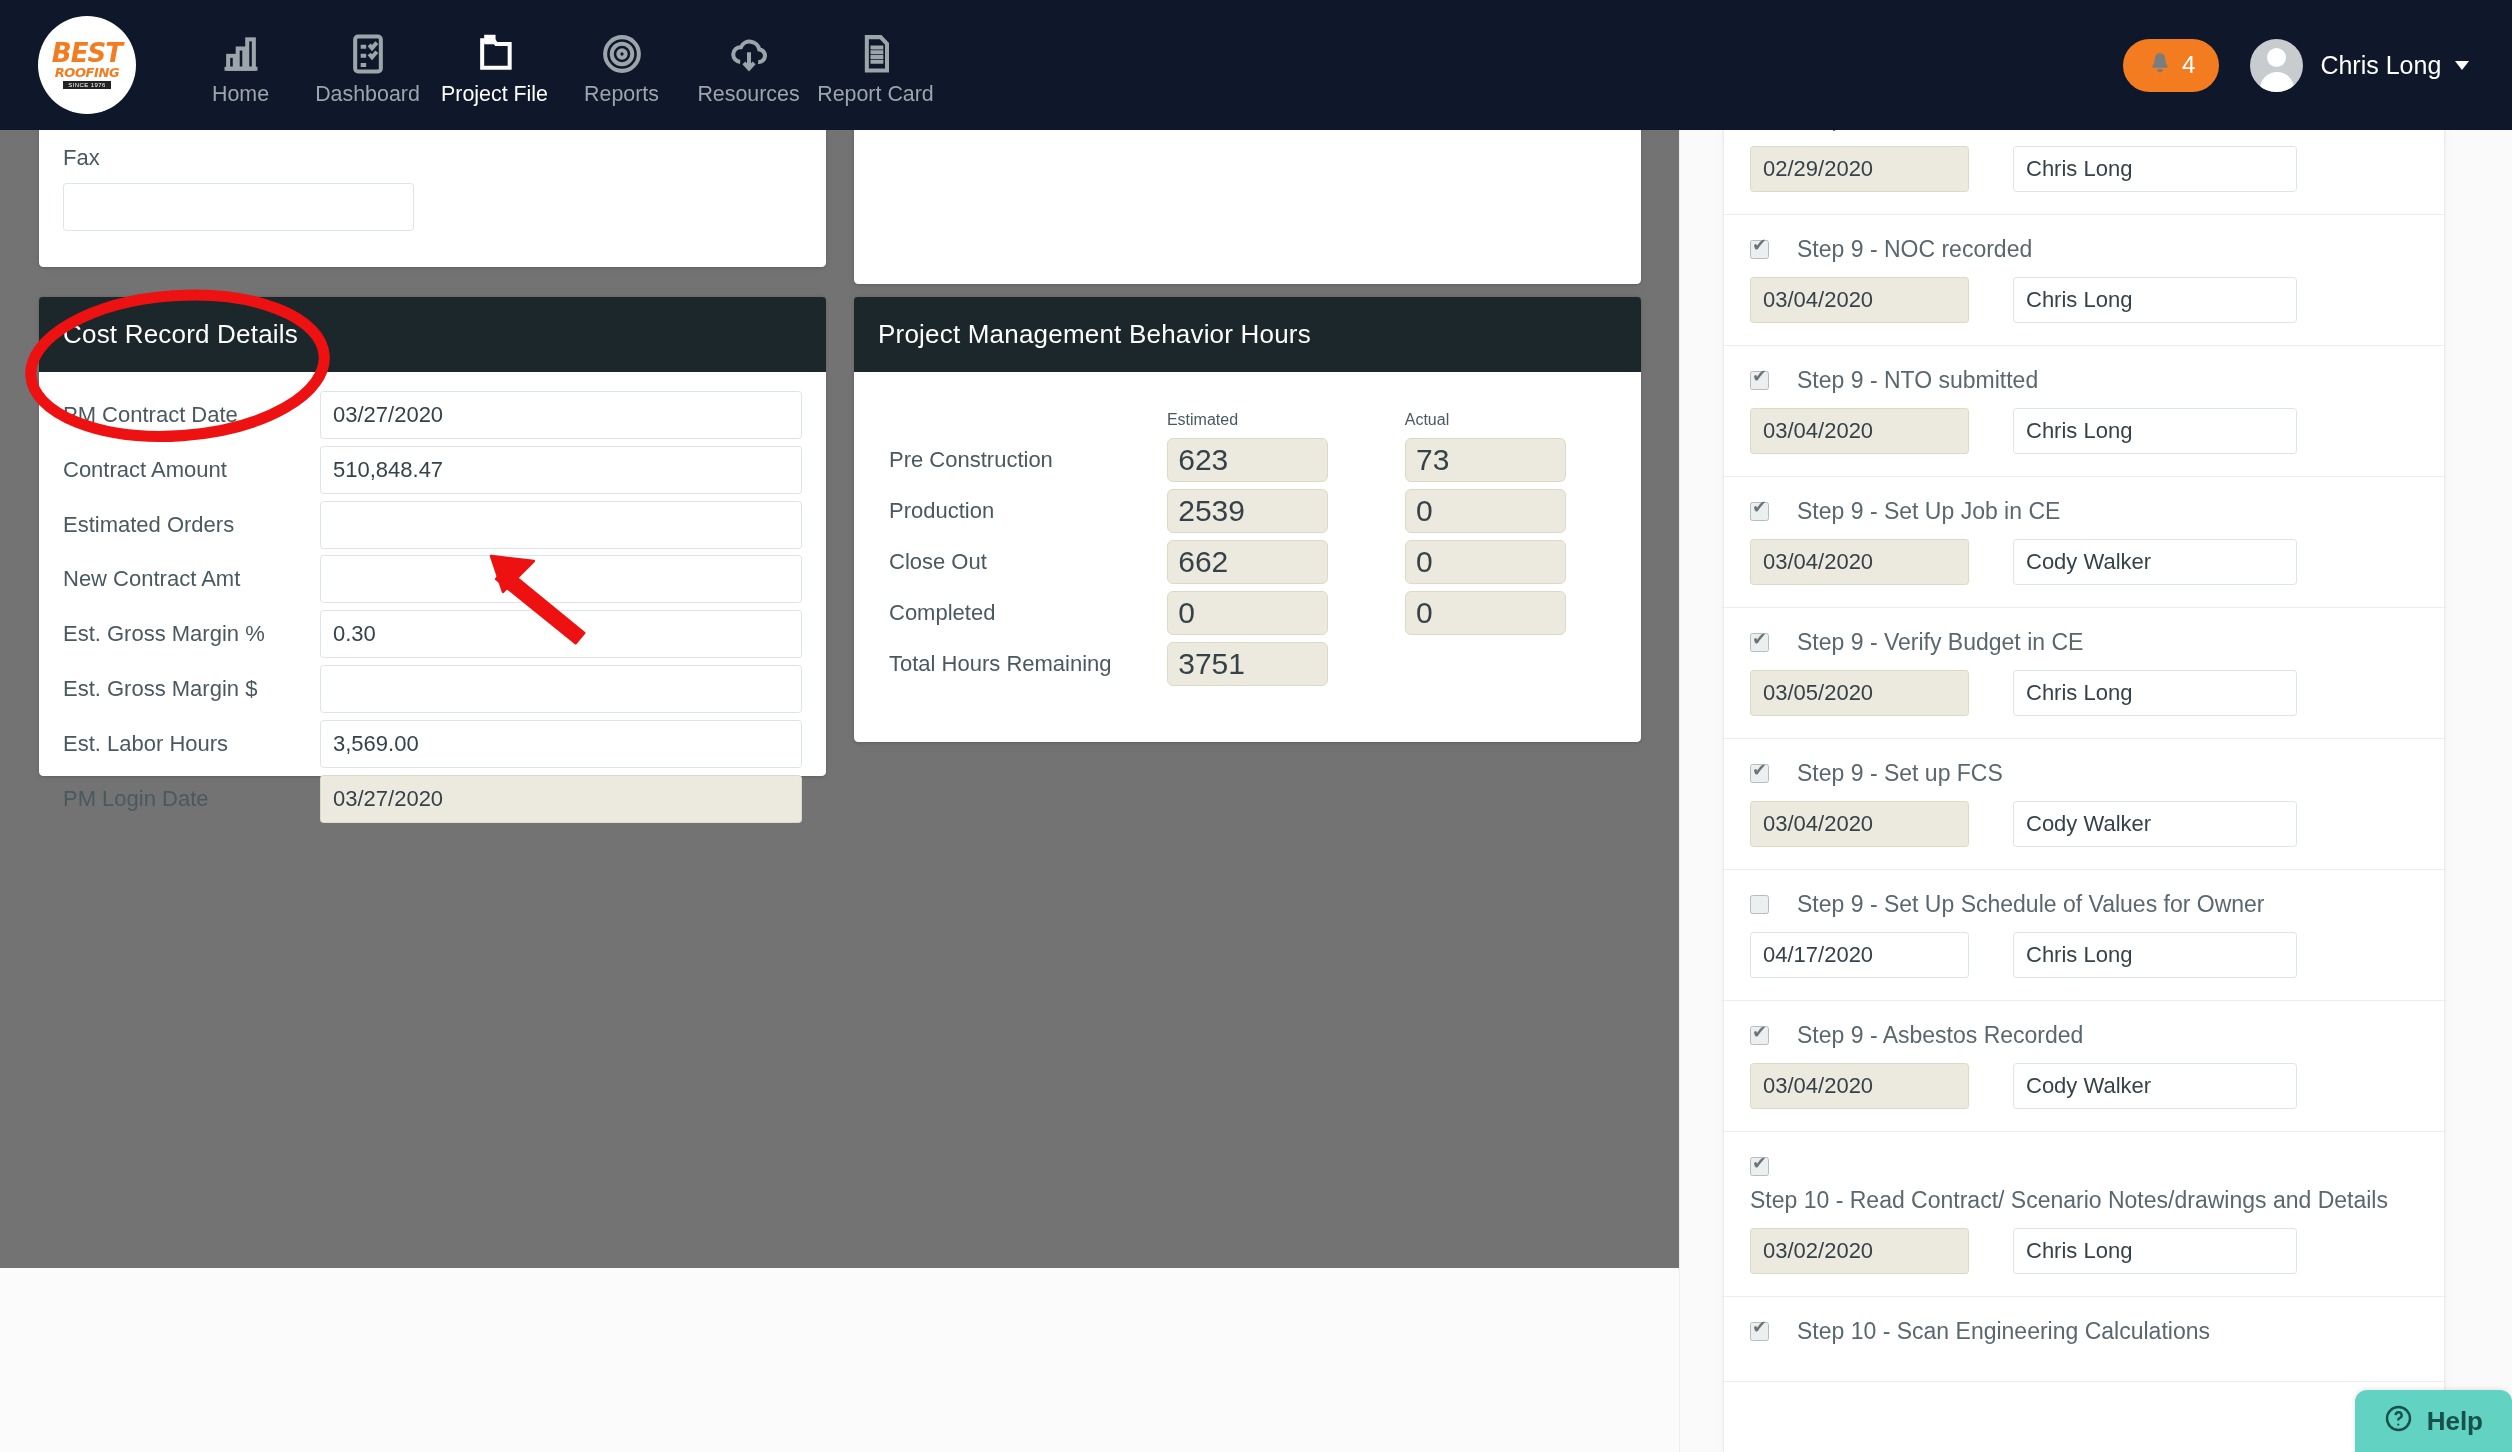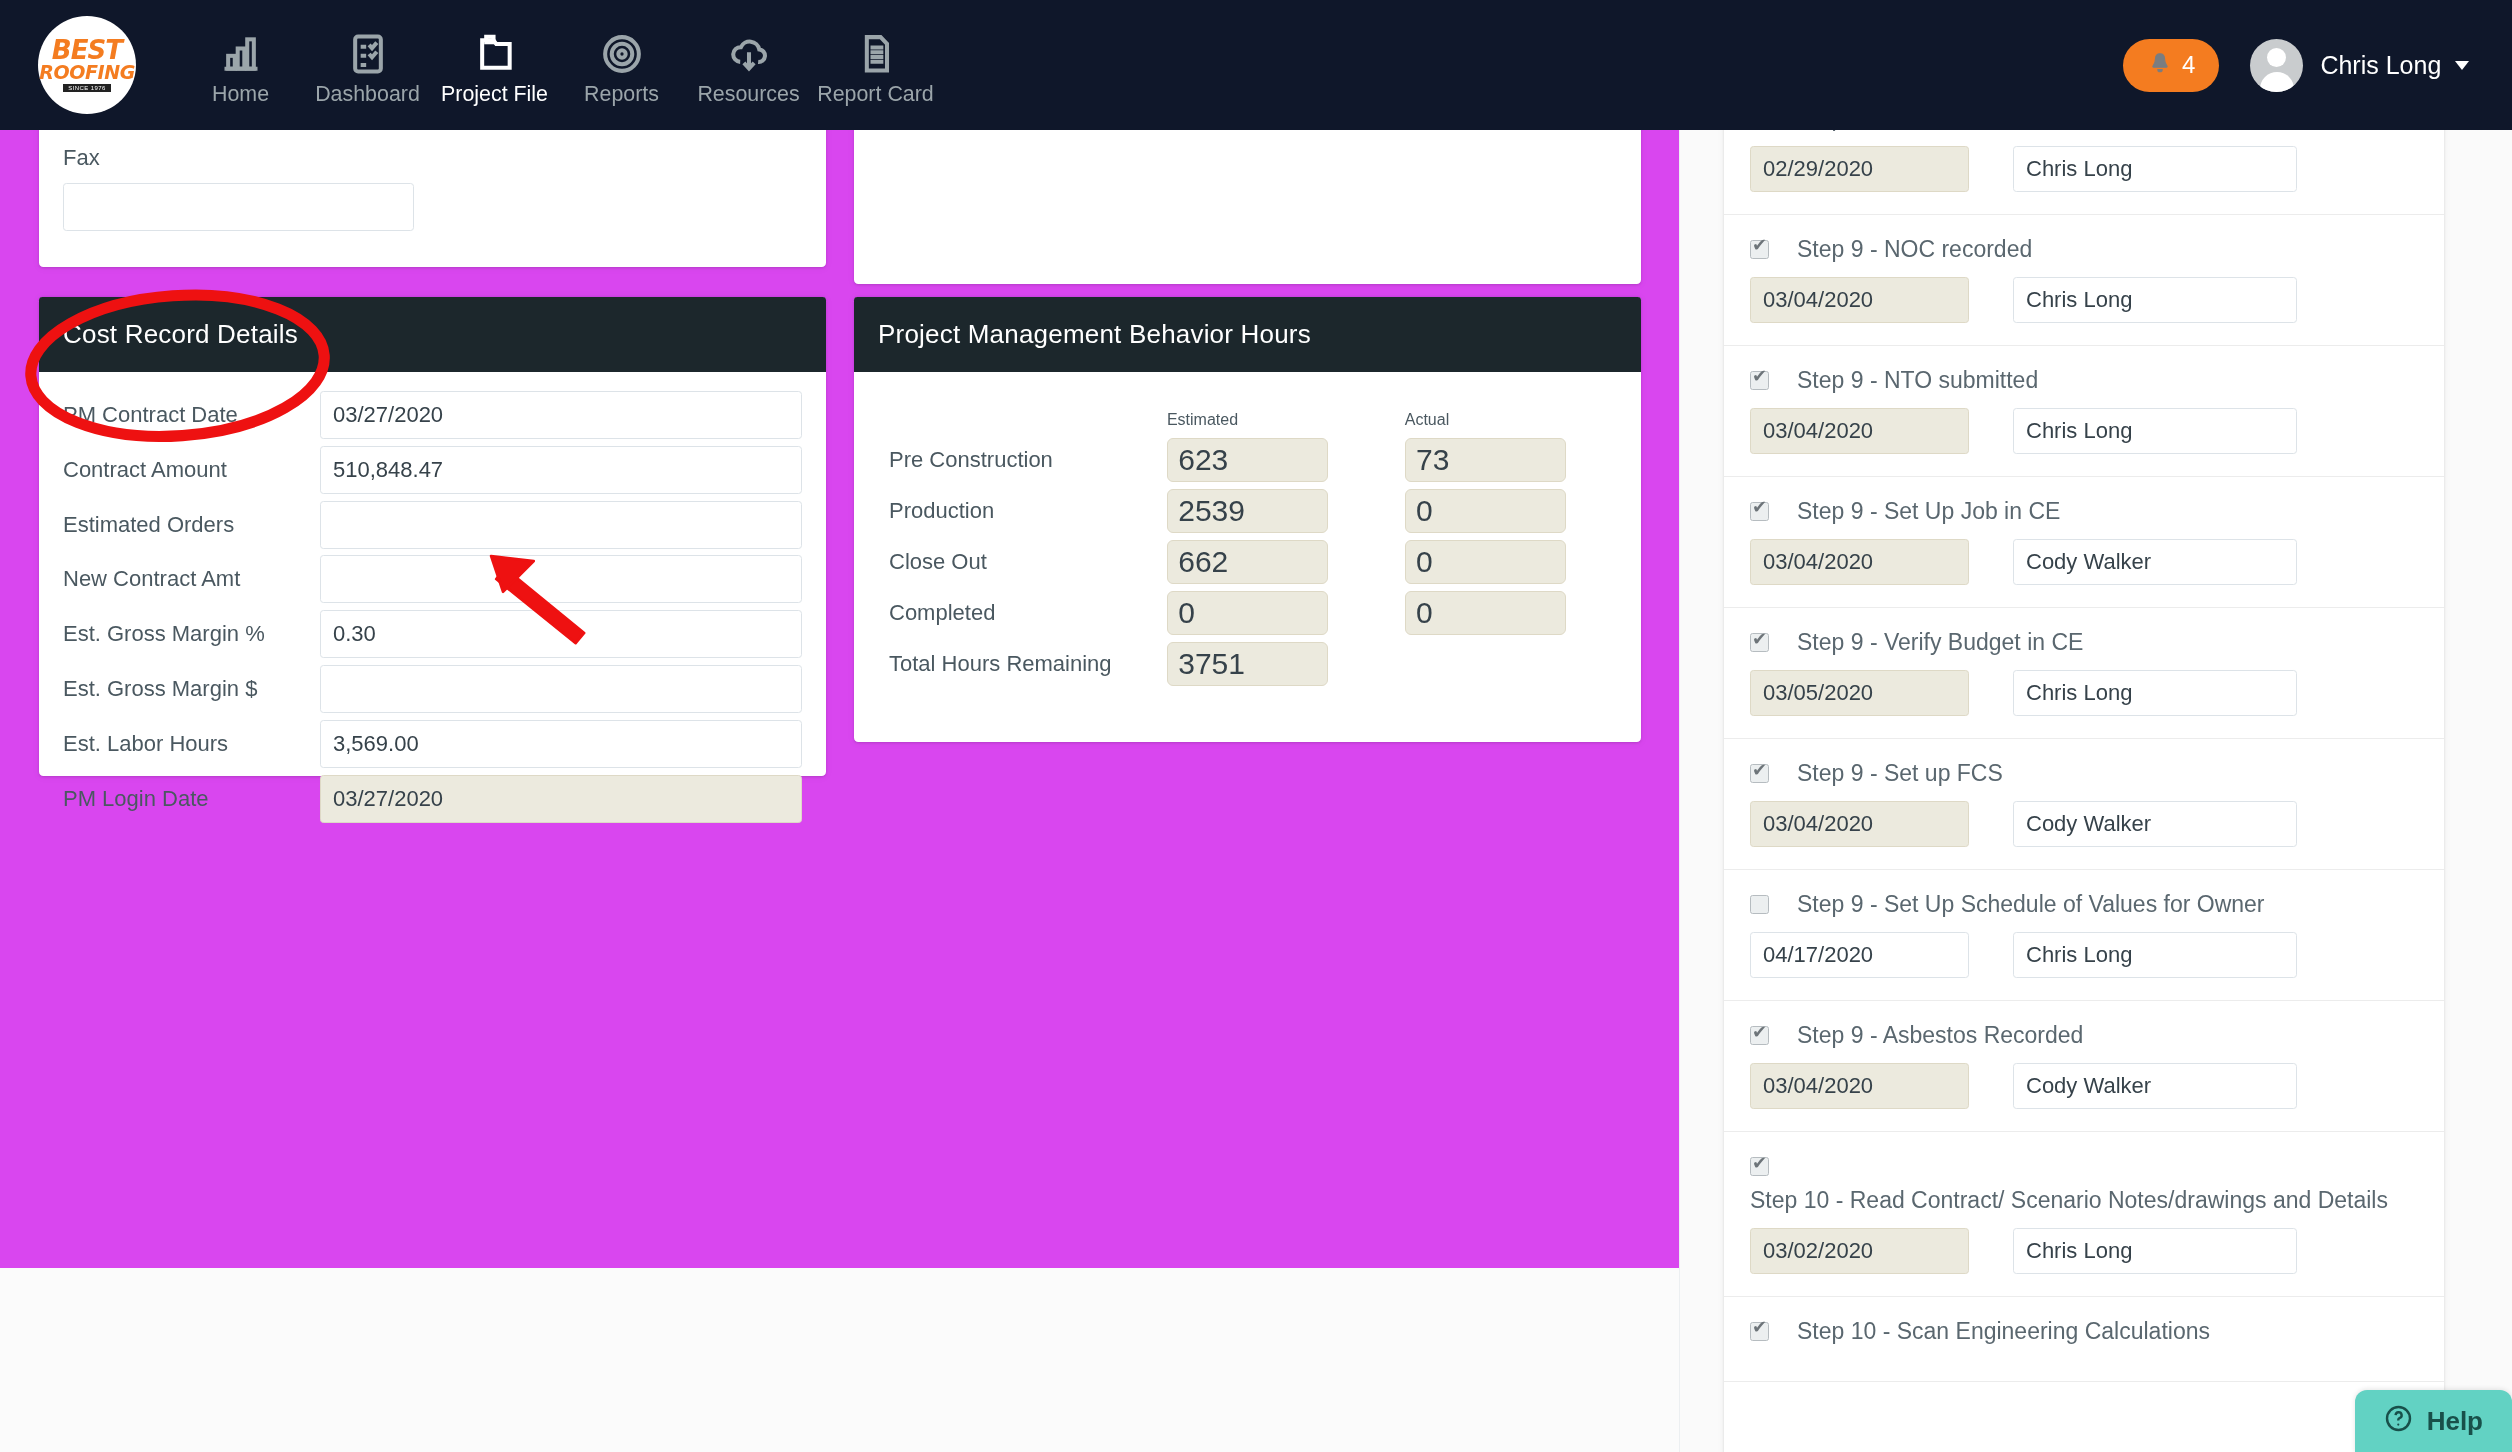--- a/index.html
+++ b/index.html
@@ -29,21 +29,21 @@
   }
   .brand-best {
     font-family: "DejaVu Sans", sans-serif;
     font-weight: 700; font-style: italic;
     font-size: 26px; color: #f47c20; letter-spacing: -0.9px;
     line-height: 0.95;
   }
   .brand-roof {
     font-family: "DejaVu Sans", sans-serif;
     font-weight: 700; font-style: italic;
-    font-size: 19px; color: #f47c20; letter-spacing: -0.4px;
+    font-size: 13px; color: #f47c20; letter-spacing: -0.4px;
     line-height: 1;
   }
   .brand-since {
     margin-top: 2.6px; background: #222; color: #fff;
     font-size: 6px; padding: 0.9px 5.1px; letter-spacing: 0.4px;
   }
 
   .navitems { display: flex; align-items: flex-start; margin-left: 41px; }
   .navitem {
     width: 127px; text-align: center; cursor: pointer;
@@ -96,21 +96,21 @@
 
   
   .page {
     position: absolute; top: 130px; left: 0;
     width: 2512px; height: 1323px;
     background: #fbfbfb;
   }
   .col-main {
     position: absolute; top: 0; left: 0;
     width: 1679px; height: 1138px;
-    background: #d946ef;
+    background: #737373;
     overflow: hidden;
   }
   .col-right {
     position: absolute; top: 0; left: 1679px;
     width: 833px; height: 1323px;
     background: #fafafa;
     border-left: 0.9px solid #eceff1;
   }
 
   

